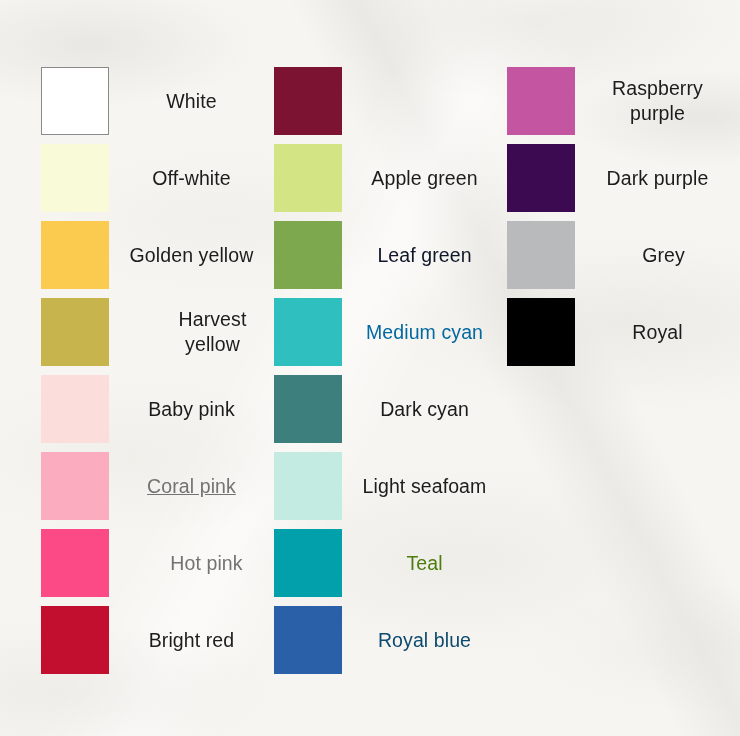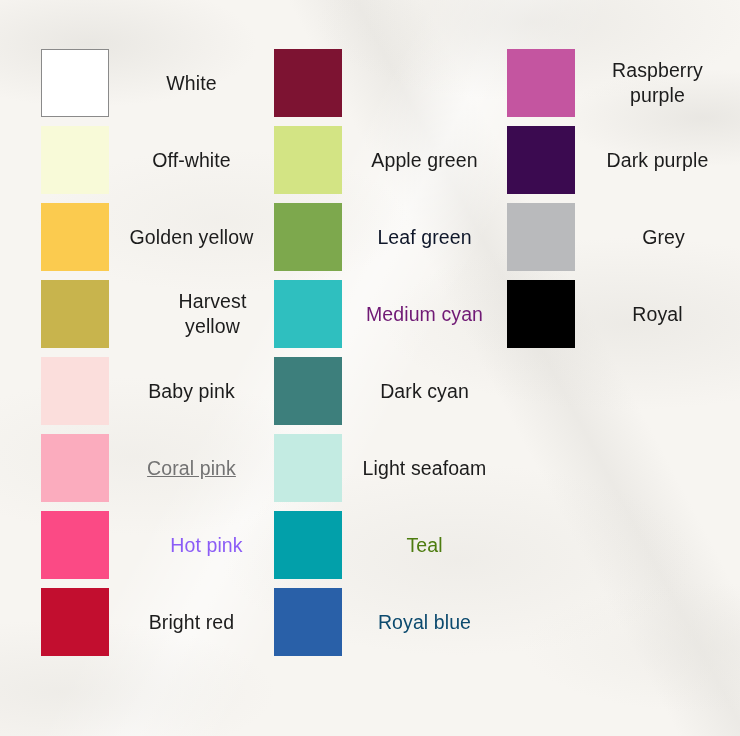--- a/index.html
+++ b/index.html
@@ -36,21 +36,21 @@
     z-index: 0;
   }
 
   #palette-grid {
     position: absolute;
     inset: 0;
     z-index: 1;
     display: flex;
     flex-direction: row;
     padding-left: 41px;
-    padding-top: 49px;
+    padding-top: 67px;
     box-sizing: border-box;
   }
 
   .palette-column {
     width: 234px;
     display: flex;
     flex-direction: column;
   }
 
   .swatch-row {
@@ -108,42 +108,42 @@
       <div class="swatch-row">
         <div class="swatch-chip" style="background-color: rgb(251, 222, 220);"></div>
         <div class="swatch-label" style="color: rgb(28, 28, 28);">Baby pink</div>
       </div>
       <div class="swatch-row">
         <div class="swatch-chip" style="background-color: rgb(251, 172, 190);"></div>
         <div class="swatch-label" style="color: #737373; text-decoration: underline;">Coral pink</div>
       </div>
       <div class="swatch-row">
         <div class="swatch-chip" style="background-color: rgb(251, 74, 133);"></div>
-        <div class="swatch-label" style="color: #8b5cf6; margin-left: 30px;">Hot pink</div>
+        <div class="swatch-label" style="color: #737373; margin-left: 30px;">Hot pink</div>
       </div>
       <div class="swatch-row">
         <div class="swatch-chip" style="background-color: rgb(194, 14, 47);"></div>
         <div class="swatch-label" style="color: rgb(28, 28, 28);">Bright red</div>
       </div>
     </div>
     <div class="palette-column">
       <div class="swatch-row">
         <div class="swatch-chip" style="background-color: rgb(125, 19, 50);"></div>
       </div>
       <div class="swatch-row">
         <div class="swatch-chip" style="background-color: rgb(211, 228, 132);"></div>
         <div class="swatch-label" style="color: rgb(28, 28, 28);">Apple green</div>
       </div>
       <div class="swatch-row">
         <div class="swatch-chip" style="background-color: rgb(125, 168, 77);"></div>
         <div class="swatch-label" style="color: #0f172a;">Leaf green</div>
       </div>
       <div class="swatch-row">
         <div class="swatch-chip" style="background-color: rgb(47, 191, 191);"></div>
-        <div class="swatch-label" style="color: #701a75;">Medium cyan</div>
+        <div class="swatch-label" style="color: #0369a1;">Medium cyan</div>
       </div>
       <div class="swatch-row">
         <div class="swatch-chip" style="background-color: rgb(61, 127, 124);"></div>
         <div class="swatch-label" style="color: rgb(28, 28, 28);">Dark cyan</div>
       </div>
       <div class="swatch-row">
         <div class="swatch-chip" style="background-color: rgb(195, 235, 226);"></div>
         <div class="swatch-label" style="color: rgb(28, 28, 28);">Light seafoam</div>
       </div>
       <div class="swatch-row">

